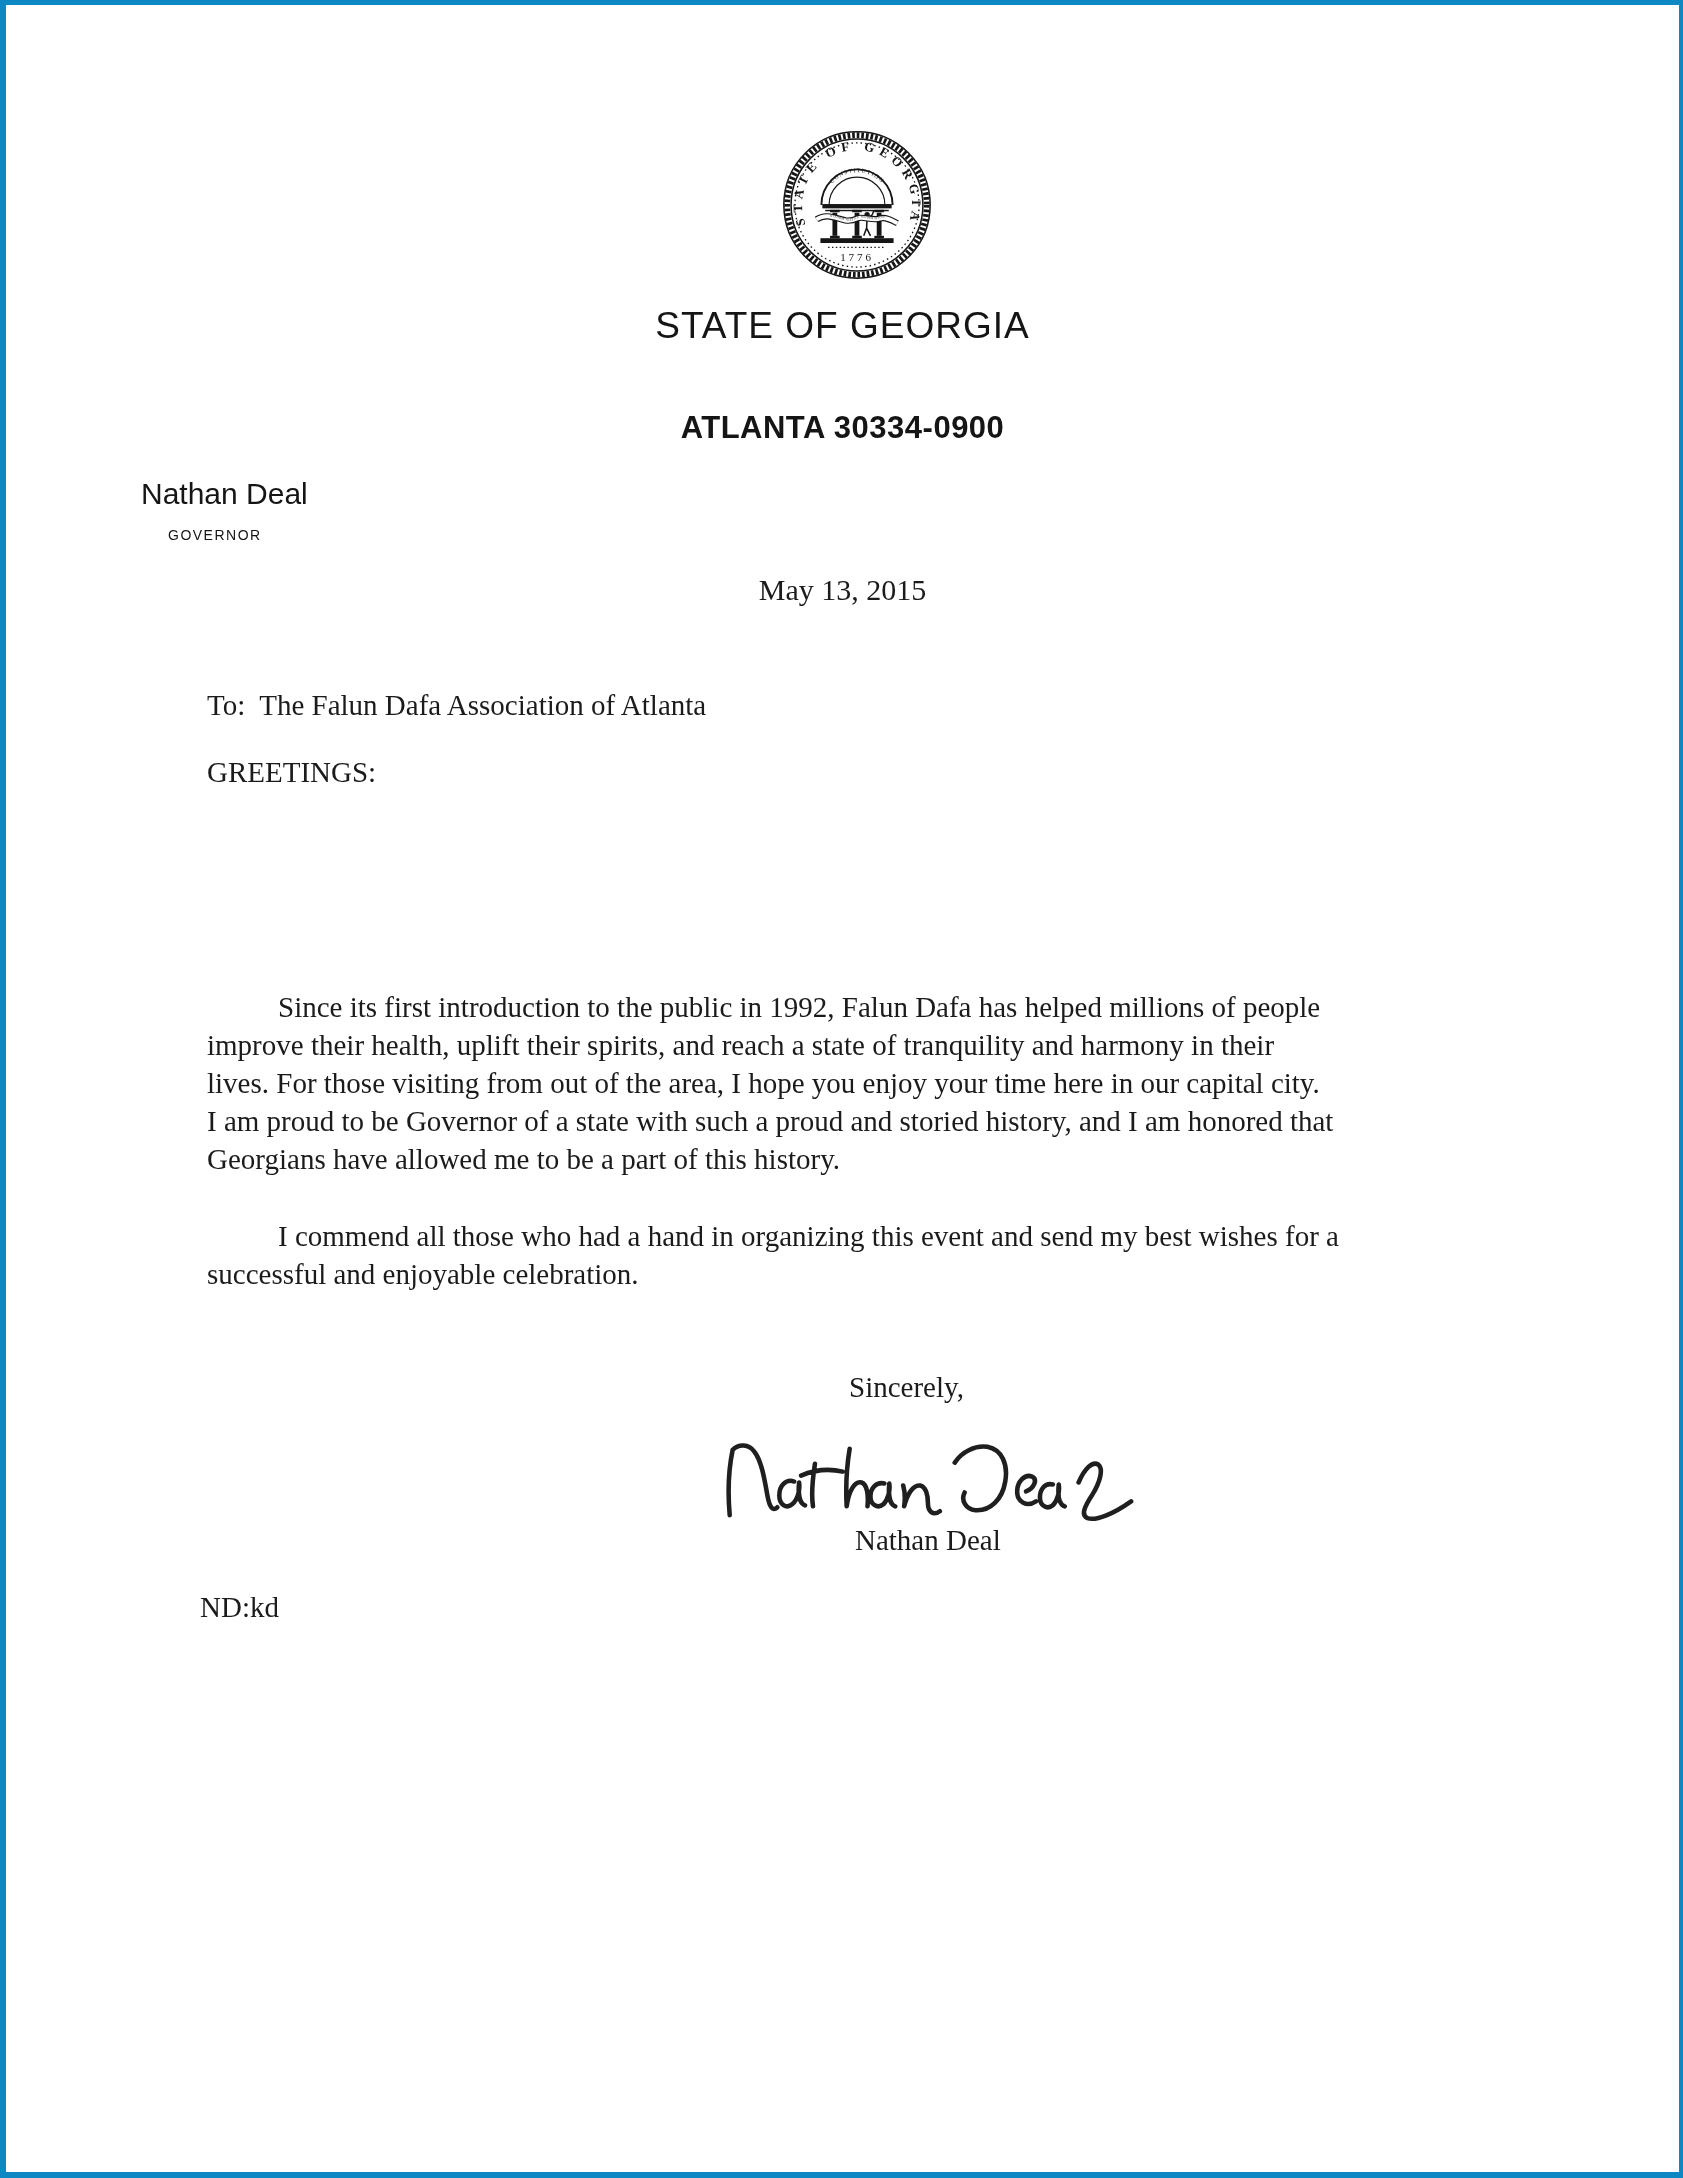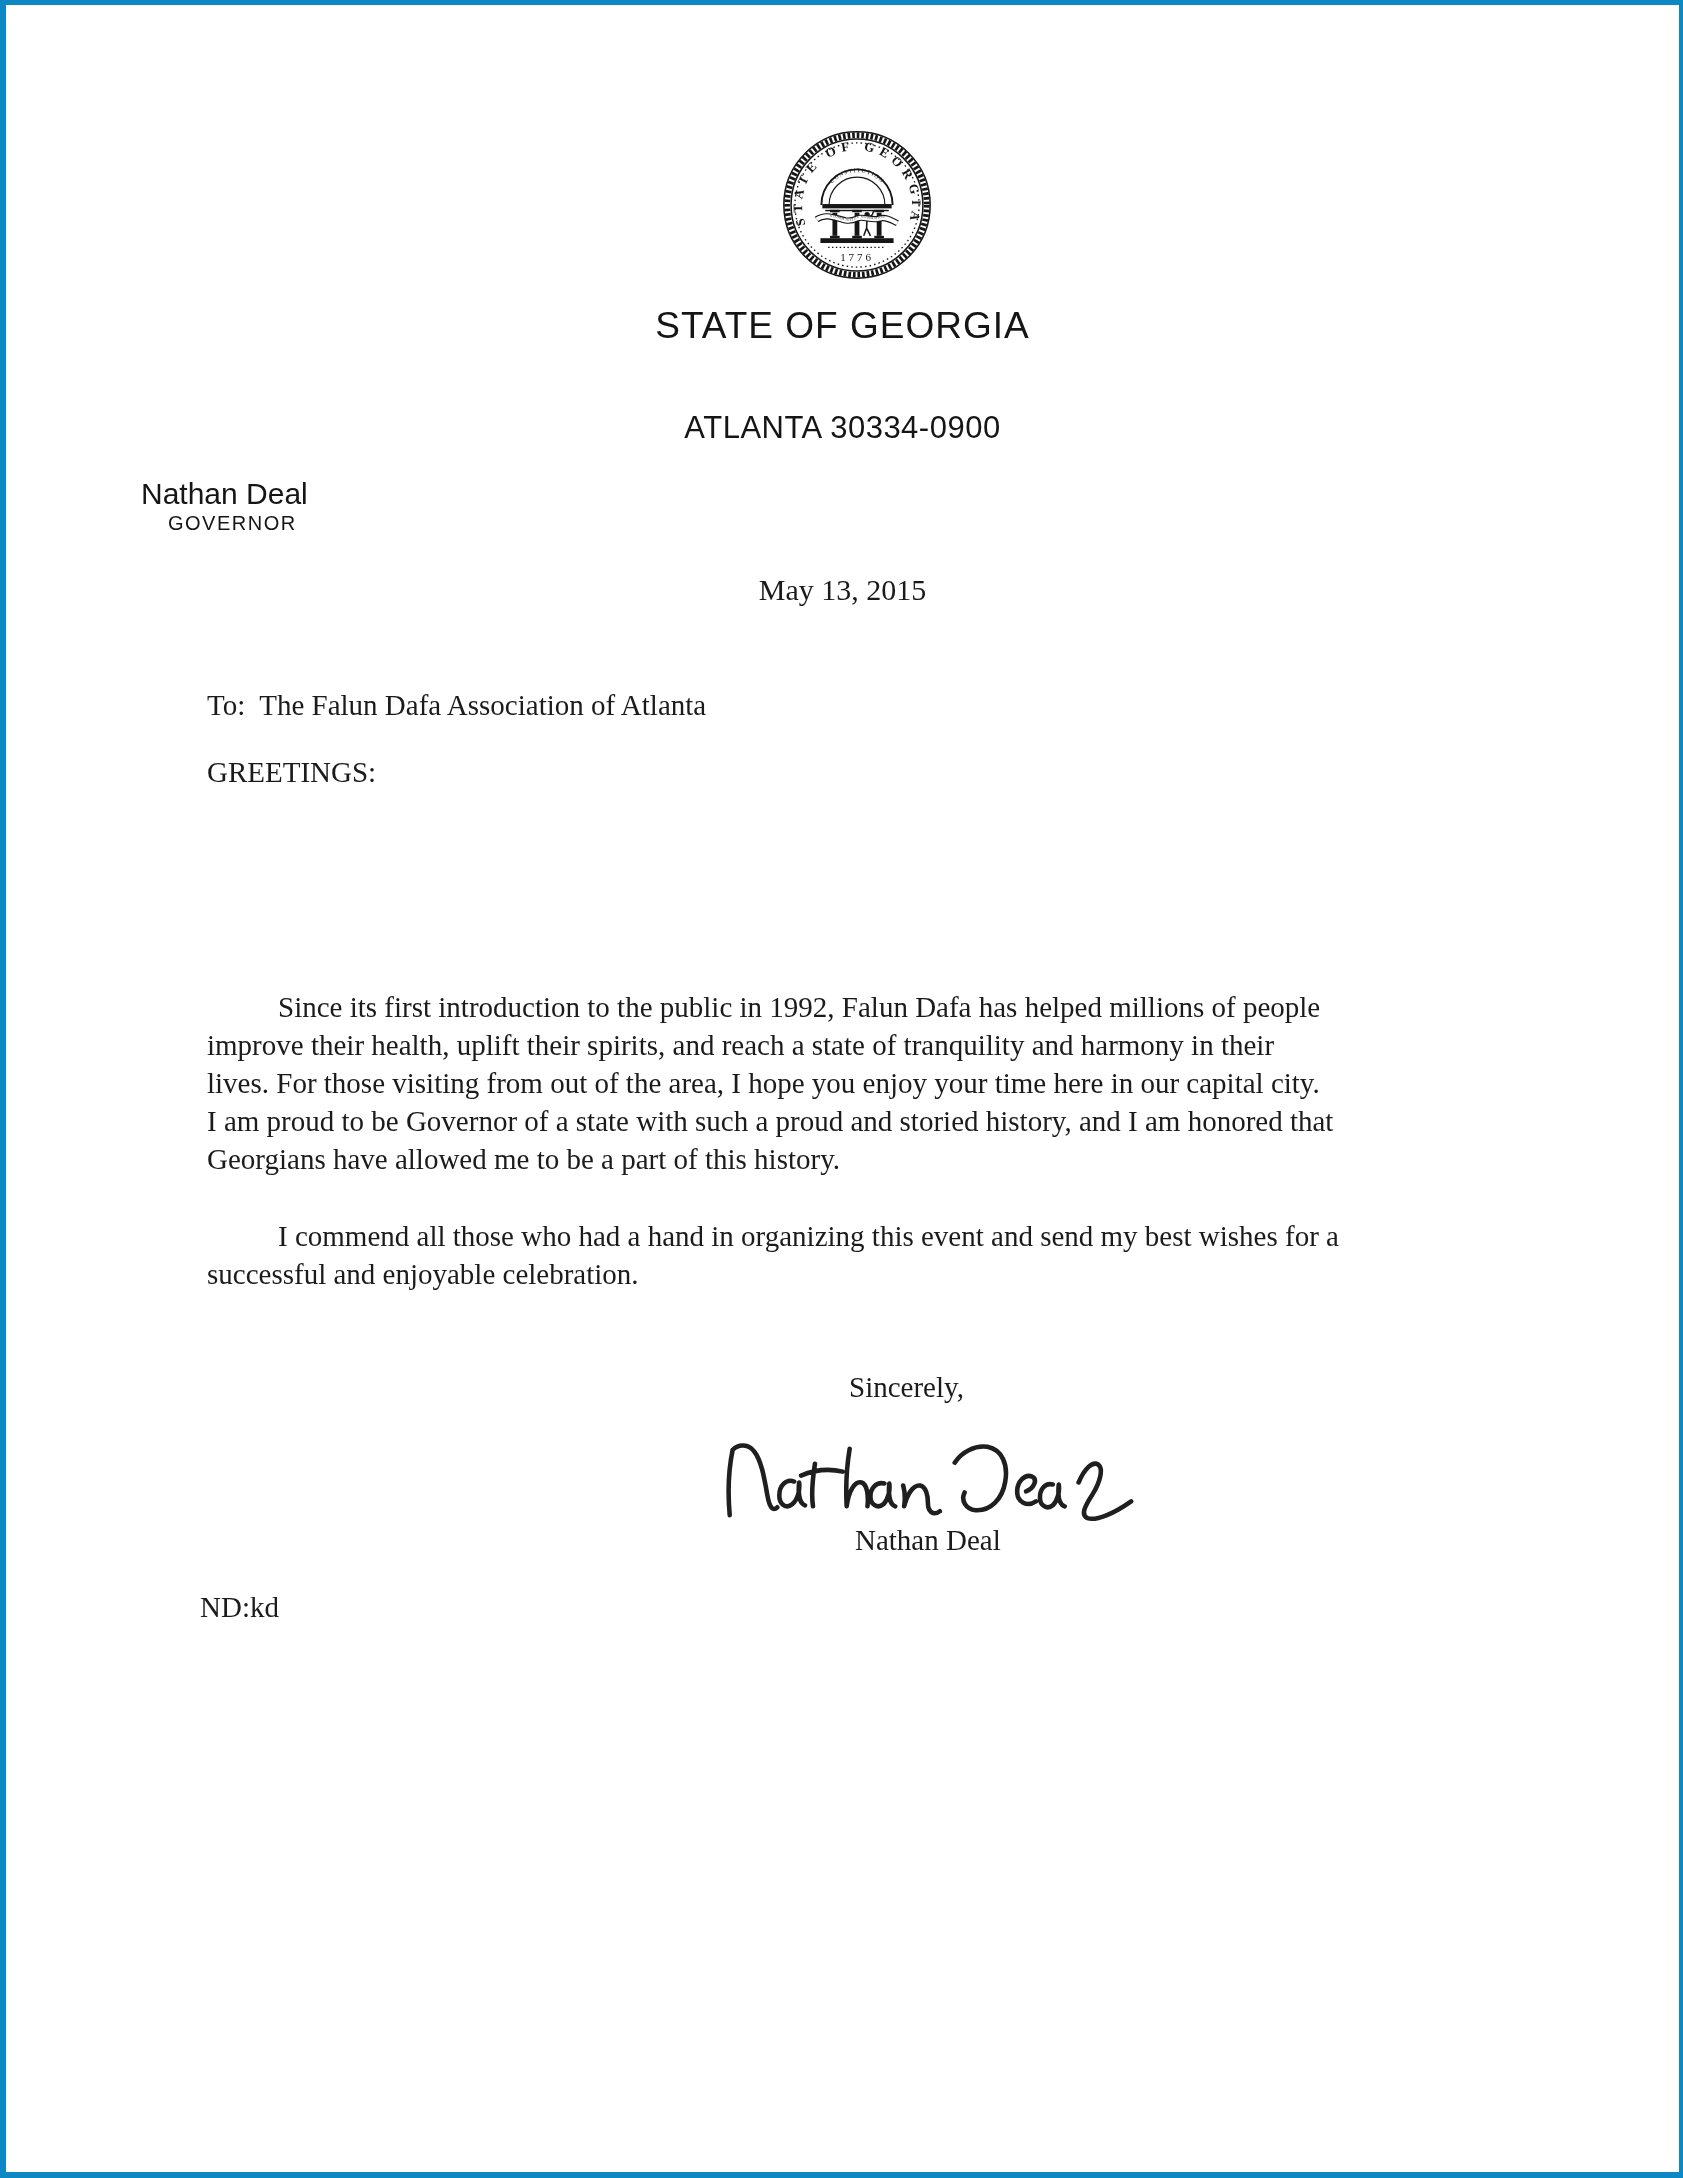--- a/index.html
+++ b/index.html
@@ -14,24 +14,24 @@
     overflow:hidden;
     font-family:"Liberation Serif", serif;
     color:#1b1b1b;
   }
   .abs{position:absolute;}
   .centered{left:0;width:1673px;text-align:center;}
   .sans{font-family:"Liberation Sans", sans-serif;color:#151515;}
   .seal-wrap{left:774px;top:123px;width:154px;height:154px;}
   .org-name{top:301px;font-size:37px;line-height:1.1;letter-spacing:1px;}
   .office-name{top:358px;font-size:27px;line-height:1.1;letter-spacing:0.5px;}
-  .address-line{top:406px;font-size:31px;line-height:1.1;letter-spacing:0.5px;}
+  .address-line{top:406px;font-size:31px;line-height:1.1;letter-spacing:0.5px;font-weight:bold;}
   .official{left:135px;top:473px;}
   .official-name{font-size:30px;line-height:1.05;}
-  .official-title{font-size:20px;line-height:1.1;letter-spacing:1.5px;margin-left:27px;margin-top:2px;}
+  .official-title{font-size:14px;line-height:1.1;letter-spacing:1.5px;margin-left:27px;margin-top:18px;}
   .date-line{top:568px;font-size:30px;line-height:1.1;}
   .recipient-line{left:201px;top:683px;font-size:29px;white-space:pre;line-height:1.2;}
   .salutation{left:201px;top:750px;font-size:29px;line-height:1.2;}
   .para{
     left:201px;width:1302px;
     font-size:29px;line-height:38px;
     white-space:pre-line;
     text-indent:71px;
   }
   .p1{top:818px;}

